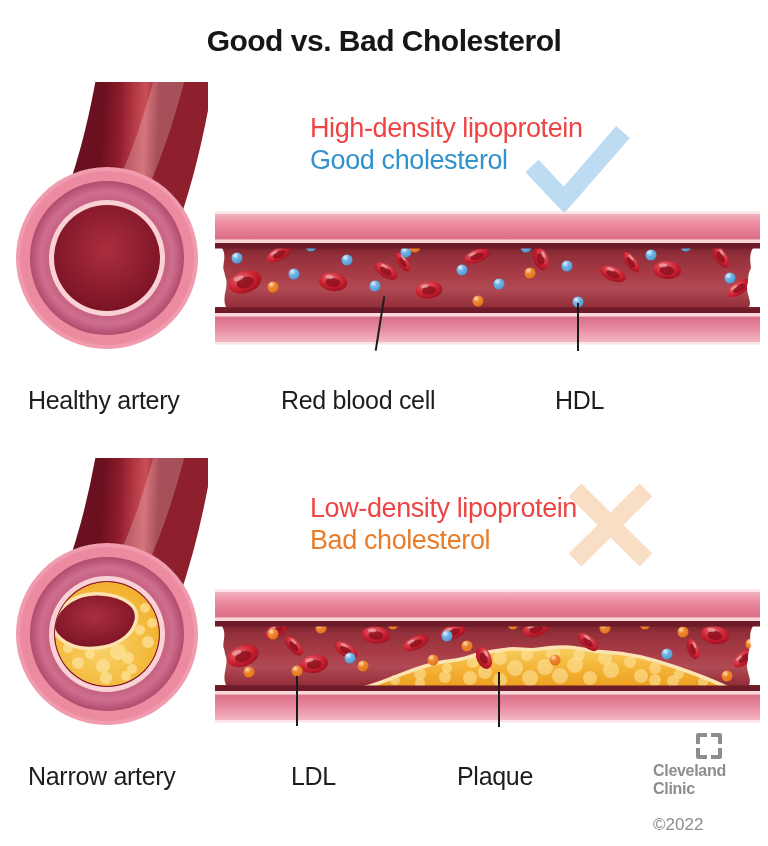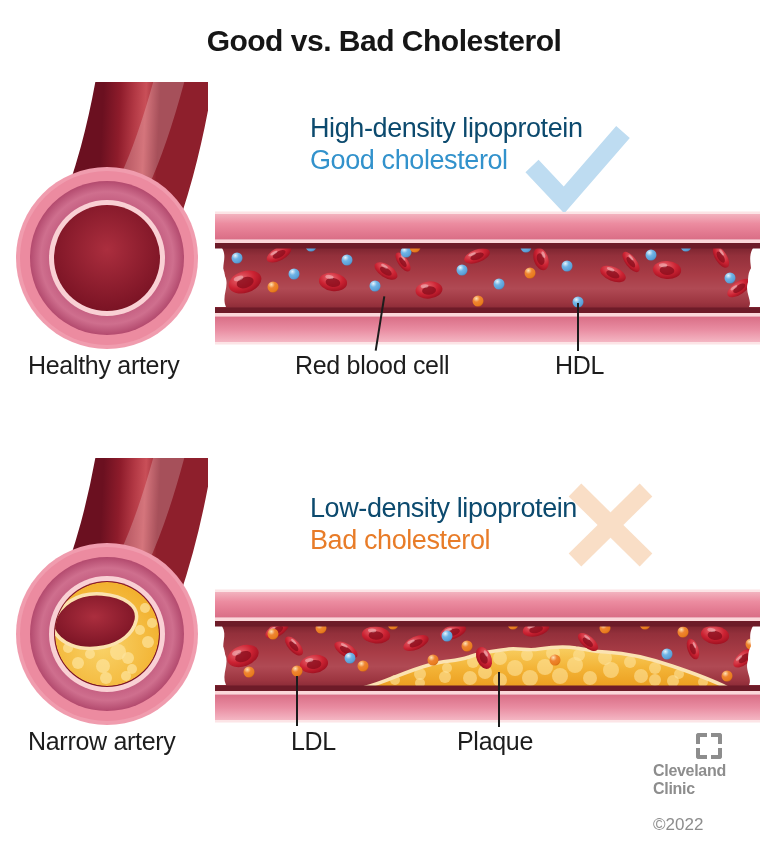--- a/index.html
+++ b/index.html
@@ -11,34 +11,34 @@
     position:absolute;top:24px;left:0;width:100%;text-align:center;margin:0;
     font-size:30px;font-weight:700;letter-spacing:-0.5px;color:#161616;
   }
   .illus{position:absolute;}
   .curved{left:8px;width:200px;height:270px;}
   .curved.top{top:82px;} .curved.bot{top:458px;}
   .tube{left:215px;width:545px;height:135px;}
   .tube.top{top:210px;} .tube.bot{top:588px;}
   .heading{position:absolute;left:310px;z-index:2;line-height:32px;font-size:27px;letter-spacing:-0.4px;}
   .heading.top{top:112px;} .heading.bot{top:492px;}
-  .heading .l1{color:#0c4a6e;}
+  .heading .l1{color:#ef4444;}
   .heading .l2.good{color:var(--good,#3292cc);}
   .heading .l2.bad{color:var(--bad,#e87c28);}
   .mark{position:absolute;z-index:1;}
   .mark.check{left:519px;top:124px;}
   .mark.cross{left:561px;top:480px;}
   .pointer{position:absolute;width:2px;background:#1c1c1c;z-index:3;}
   #ptr-rbc{left:379px;top:296px;height:55px;transform:rotate(9deg);}
   #ptr-hdl{left:577px;top:303px;height:48px;}
   #ptr-ldl{left:296px;top:676px;height:50px;}
   #ptr-plq{left:498px;top:672px;height:55px;}
-  .label{position:absolute;font-size:25px;letter-spacing:-0.3px;color:#1d1d1d;white-space:nowrap;}
+  .label{position:absolute;font-size:25px;letter-spacing:-0.3px;color:#1d1d1d;white-space:nowrap;margin-top:35px;}
   #lbl-healthy{left:28px;top:351px;}
-  #lbl-rbc{left:295px;top:351px;}
+  #lbl-rbc{left:281px;top:351px;}
   #lbl-hdl{left:555px;top:351px;}
   #lbl-narrow{left:28px;top:727px;}
   #lbl-ldl{left:291px;top:727px;}
   #lbl-plaque{left:457px;top:727px;}
   .footer{position:absolute;left:653px;top:733px;width:112px;color:var(--gray,#8d8d8d);}
   .cc-mark{width:26px;height:26px;margin:0 auto 3px;position:relative;}
   .cc-mark span{position:absolute;width:11px;height:11px;border:4px solid var(--gray,#8d8d8d);box-sizing:border-box;}
   .cc-mark .q1{top:0;left:0;border-right:none;border-bottom:none;border-top-left-radius:3px;}
   .cc-mark .q2{top:0;right:0;border-left:none;border-bottom:none;border-top-right-radius:3px;}
   .cc-mark .q3{bottom:0;left:0;border-right:none;border-top:none;border-bottom-left-radius:3px;}

